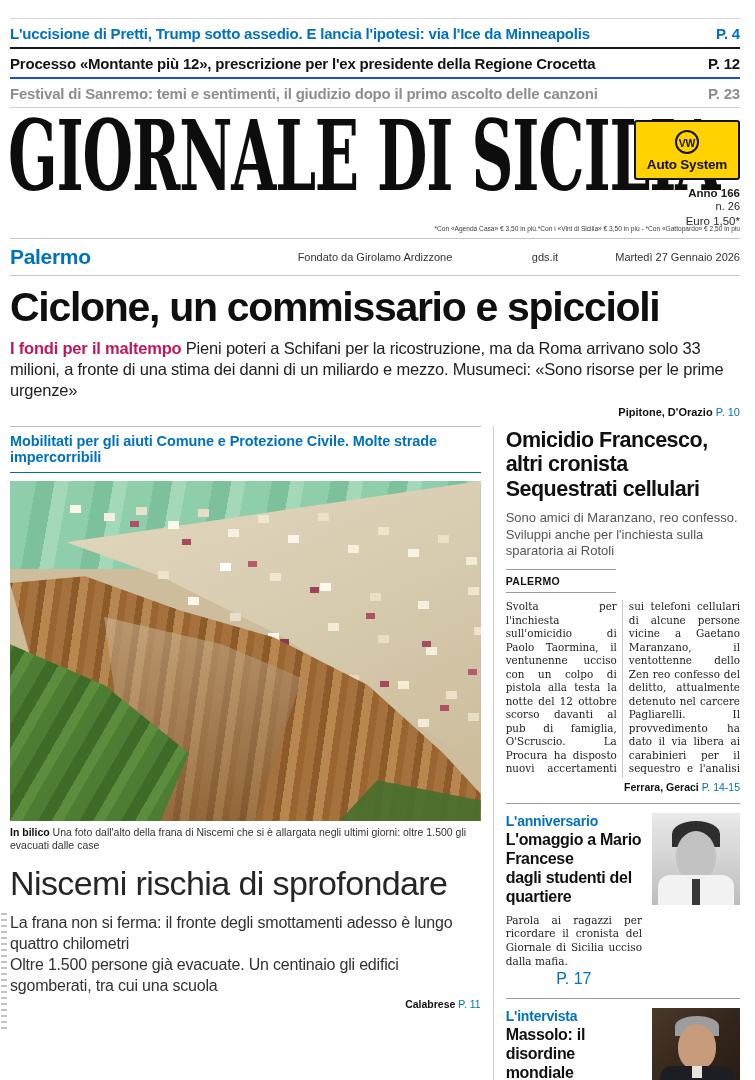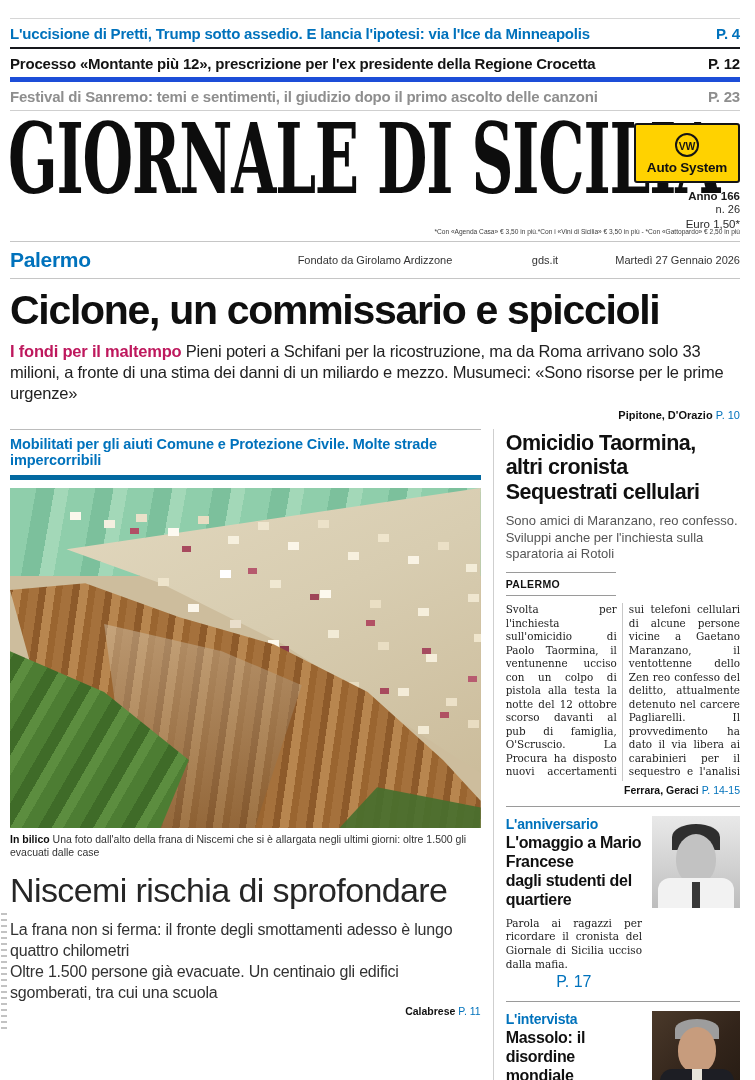--- a/index.html
+++ b/index.html
@@ -4,21 +4,21 @@
 <style>
   * { margin:0; padding:0; box-sizing:border-box; }
   body { width:755px; height:1080px; background:#fff; font-family:"Liberation Sans", sans-serif; color:#1a1a1a; overflow:hidden; position:relative; }
   .page { width:750px; height:1080px; padding:0 10px; position:relative; overflow:hidden;margin-top:18px; }
 
   
   .strip { border-top:1px solid #d6d6d6; }
   .strip-row { display:flex; justify-content:space-between; align-items:baseline; padding:6px 0 5px; font-weight:700; font-size:15px; letter-spacing:-0.2px; }
   .strip-row .pg { font-weight:700; margin-left:12px; white-space:nowrap; }
   .strip-row.r1 { color:#0072bc; border-bottom:2px solid #17181c; }
-  .strip-row.r2 { color:#141414; border-bottom:5px solid #1d4ed8; }
+  .strip-row.r2 { color:#141414; border-bottom:2px solid #1d4ed8; }
   .strip-row.r3 { color:#8e8e8e; border-bottom:1px solid #cfcfcf; }
 
   
   .masthead { position:relative; height:128px; }
   .mast-title { position:absolute; left:-2px; top:0px; font-family:"DejaVu Serif", serif; font-weight:700; font-size:97px; line-height:1; color:#0d0d0d; letter-spacing:-2px; transform:scaleX(0.60); transform-origin:left top; white-space:nowrap; }
   .mast-badge { position:absolute; right:0; top:12px; width:106px; height:60px; background:#ffd200; border:2px solid #141414; border-radius:3px; display:flex; flex-direction:column; align-items:center; justify-content:center; gap:2px; }
   .mast-badge svg { display:block; }
   .mast-badge .brand { font-weight:700; font-size:13.5px; color:#111; letter-spacing:-0.2px; }
   .mast-issue { position:absolute; right:0; top:78px; text-align:right; line-height:1.25; }
   .mast-issue .anno { font-weight:700; font-size:11.5px; }
@@ -40,21 +40,21 @@
   .lead-stand .kick { color:#be185d; font-weight:700; }
   .lead-byline { text-align:right; font-size:11px; margin-top:5px; }
   .bold-by { font-weight:700; color:#111; }
   .pg-blue { color:#0072bc; font-weight:400; }
 
   
   .main { display:flex; gap:0; margin-top:4px; }
   .col-left { width:486px; padding-right:12px; }
   .col-right { width:249px; padding-left:12px; border-left:1px solid #cfcfcf; }
 
-  .kicker { color:#0072bc; font-weight:700; font-size:14.5px; letter-spacing:-0.1px; border-top:1px solid #bcbcbc; border-bottom:5px solid #0369a1; padding:6px 0 7px; }
+  .kicker { color:#0072bc; font-weight:700; font-size:14.5px; letter-spacing:-0.1px; border-top:1px solid #bcbcbc; border-bottom:1px solid #0369a1; padding:6px 0 7px; }
 
   
   .photo { position:relative; width:100%; height:340px; margin-top:8px; background:#cdbd9d; overflow:hidden; }
   .ph-fields { position:absolute; inset:0; height:26%; background:repeating-linear-gradient(100deg,#8fceab 0 26px,#7cc09c 26px 44px,#a3d8b8 44px 58px); }
   .ph-town { position:absolute; inset:0; background:linear-gradient(155deg,#e3d9c0 0%,#d8cdb1 45%,#c9b997 100%); clip-path:polygon(12% 18%,100% 0,100% 84%,58% 46%,32% 28%); }
   .ph-houses { position:absolute; top:24px; left:60px; width:11px; height:8px; background:#fbf7ec;
     box-shadow: 34px 8px #f4efe0, 66px 2px #eae1c9, 98px 16px #fdfaf1, 128px 4px #e7ddc2, 158px 24px #f6f0de, 188px 10px #efe6cf, 218px 30px #fbf6e9, 248px 8px #ece2c9, 278px 40px #f7f0de, 308px 22px #efe5cc, 338px 44px #f9f3e4, 368px 30px #ebe0c6, 396px 52px #f3ecd8, 150px 58px #ffffff, 200px 68px #f0e8d2, 250px 78px #fdf9ee, 300px 88px #eadfc4, 348px 96px #f6efdc, 118px 92px #fbf6ea, 88px 66px #eee4cb, 398px 82px #efe6cf, 424px 62px #f7f1e2, 258px 118px #f2ebd6, 308px 130px #e9dec3, 356px 142px #f5eedb, 404px 122px #efe5cc, 198px 128px #fcf8ec, 160px 108px #e9decb, 228px 158px #f1e9d3, 278px 170px #e7dcc0, 328px 176px #f4ecd8, 376px 186px #ece1c8, 418px 170px #f6efdf, 298px 200px #efe5cd, 348px 214px #f2ead4, 398px 208px #e9ddc2, 426px 192px #f4eddb; }
   .ph-roofs { position:absolute; top:40px; left:120px; width:9px; height:6px; background:#b14f66;
     box-shadow: 52px 18px #a84a5e, 118px 40px #b65a6e, 180px 66px #9e4456, 236px 92px #b25064, 292px 120px #a64b60, 338px 148px #b75b70, 150px 118px #8a3a4a, 250px 160px #a84a5e, 310px 184px #b05062; }
   .ph-cliff { position:absolute; inset:0; background:repeating-linear-gradient(98deg,#a5713c 0 10px,#8d5a2a 10px 17px,#b8864f 17px 26px,#9a6530 26px 33px); clip-path:polygon(0 30%,16% 28%,36% 38%,56% 46%,76% 60%,92% 80%,100% 92%,100% 100%,22% 100%,6% 60%); }
@@ -185,21 +185,21 @@
         <span class="bold-by">Calabrese</span>
         <span> </span>
         <span class="pg-blue">P. 11</span>
       </div>
     </div>
 
     <div class="col-right">
 
       <div>
         <div class="c-headline">
-          <div>Omicidio Taormina,</div>
+          <div>Omicidio Francesco,</div>
           <div>altri cronista</div>
           <div>Sequestrati cellulari</div>
         </div>
         <div class="c-stand">Sono amici di Maranzano, reo confesso. Sviluppi anche per l'inchiesta sulla sparatoria ai Rotoli</div>
         <div class="c-dateline">PALERMO</div>
         <div class="c-body">Svolta per l'inchiesta sull'omicidio di Paolo Taormina, il ventunenne ucciso con un colpo di pistola alla testa la notte del 12 ottobre scorso davanti al pub di famiglia, O'Scruscio. La Procura ha disposto nuovi accertamenti sui telefoni cellulari di alcune persone vicine a Gaetano Maranzano, il ventottenne dello Zen reo confesso del delitto, attualmente detenuto nel carcere Pagliarelli. Il provvedimento ha dato il via libera ai carabinieri per il sequestro e l'analisi degli smartphone di altri amici di Maranzano che sono stati indagati. Intanto nel processo a carico di Francesco Lupo, accusato di avere sparato e ferito gravemente Antonino Fragali davanti al cimitero dei Rotoli il 22 dicembre 2024, il Gup ha disposto nuovi accertamenti sulla direzione dei colpi di pistola prima di arrivare al verdetto.</div>
         <div class="c-byline">
           <span class="bold-by">Ferrara, Geraci</span>
           <span> </span>
           <span class="pg-blue">P. 14-15</span>

